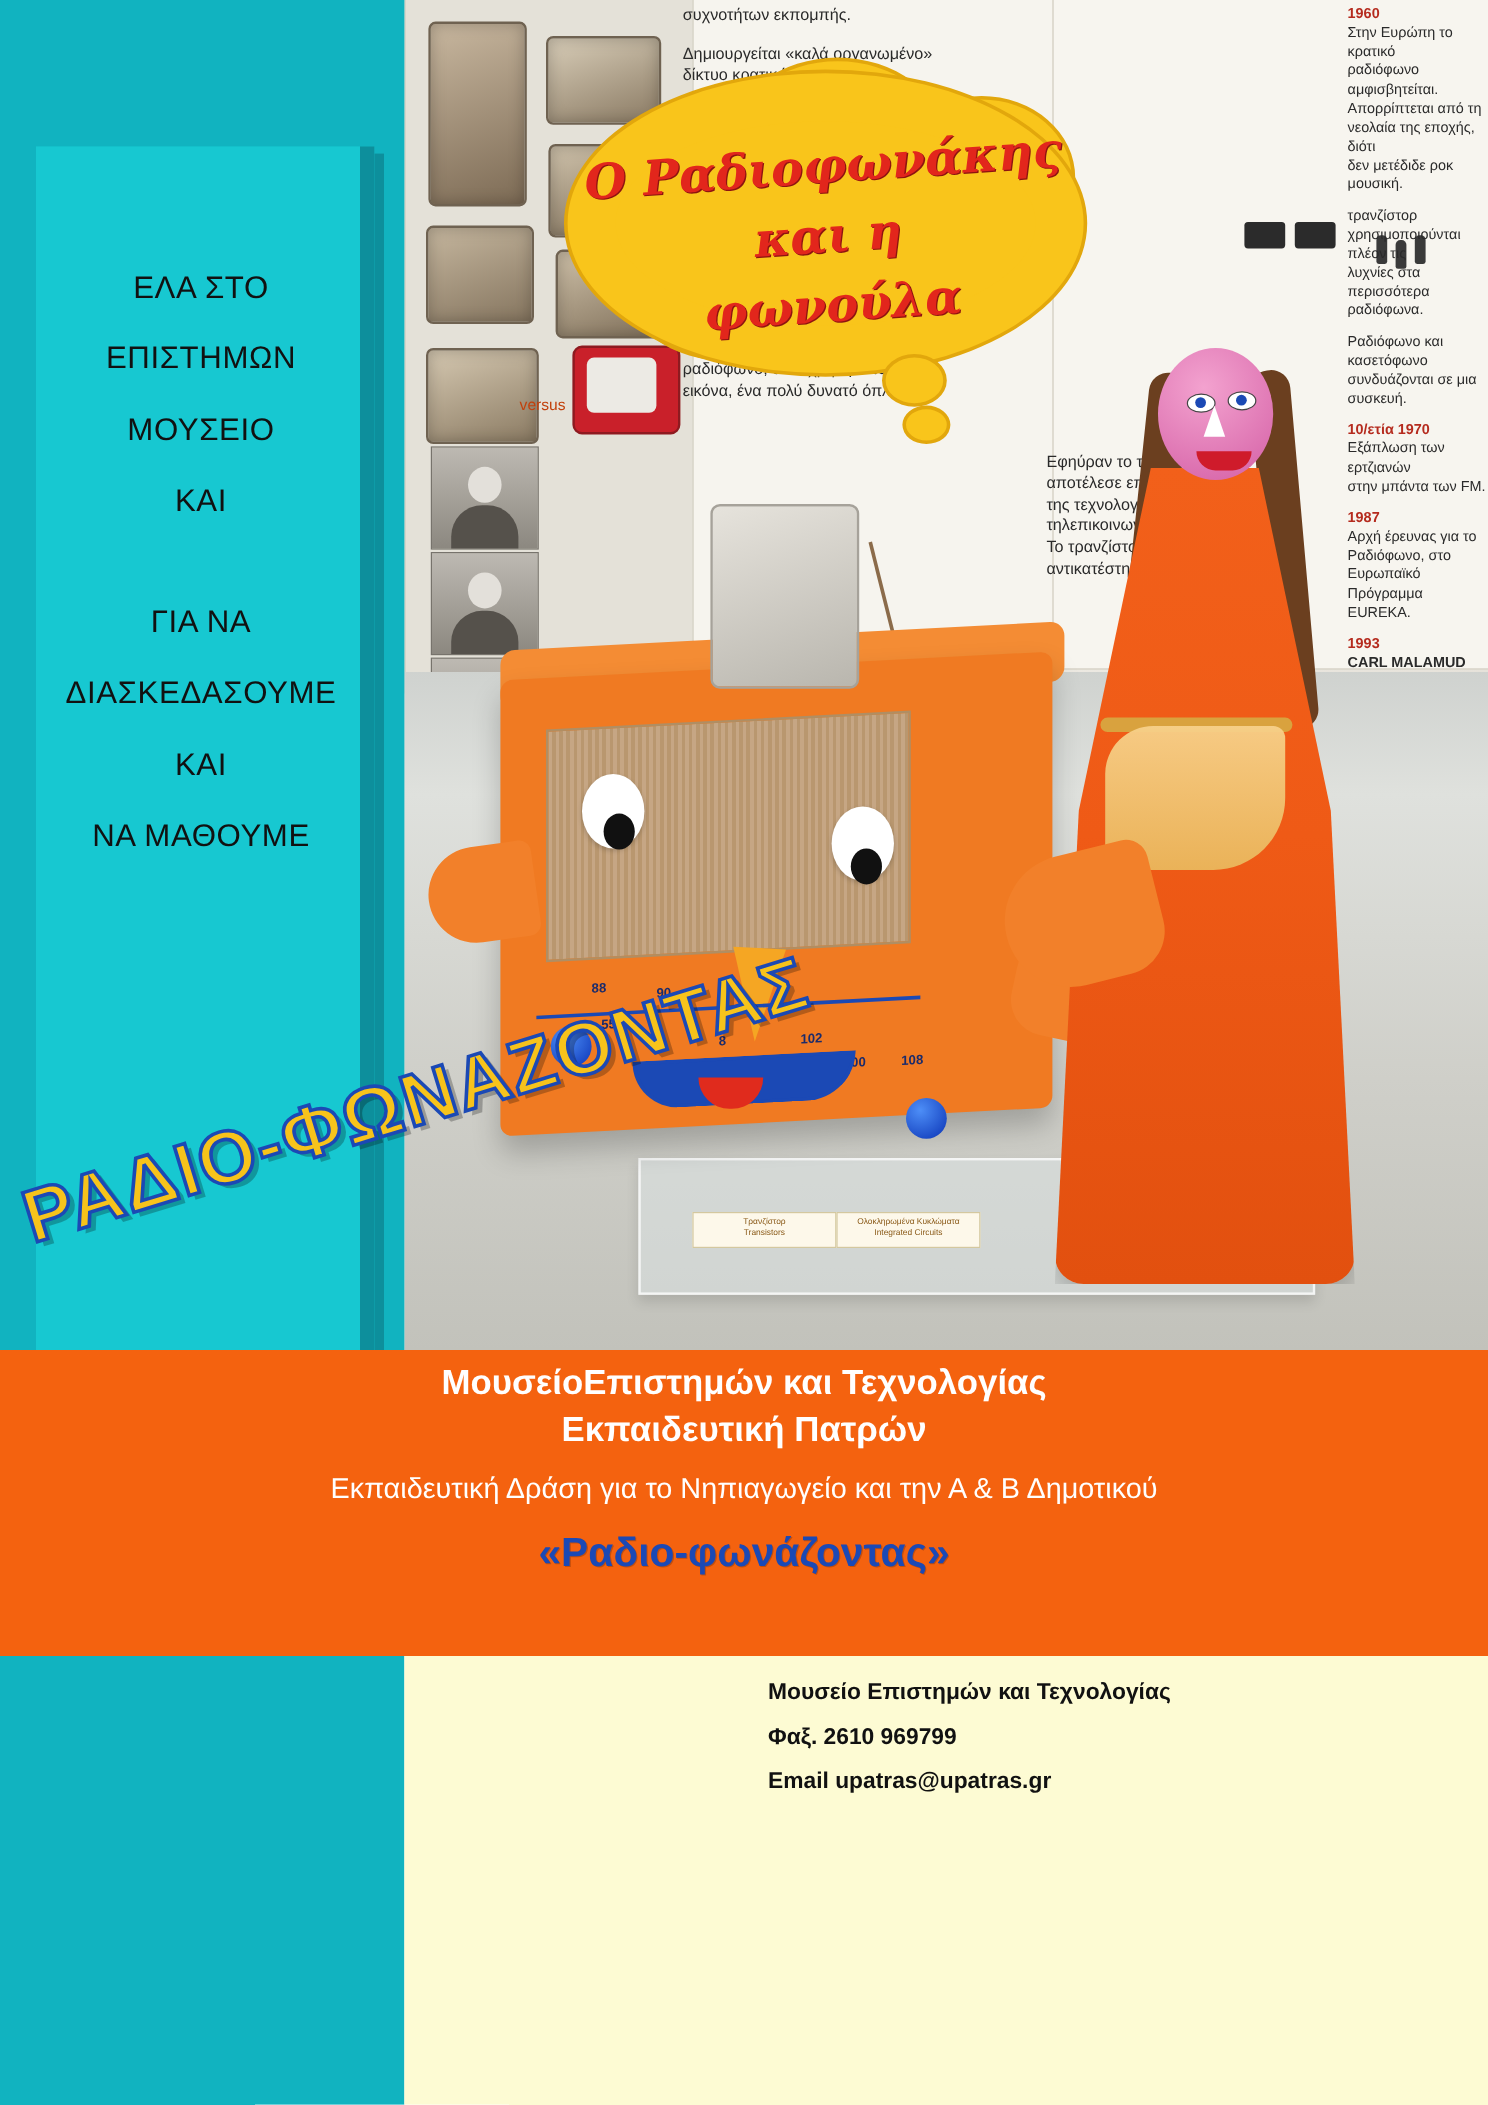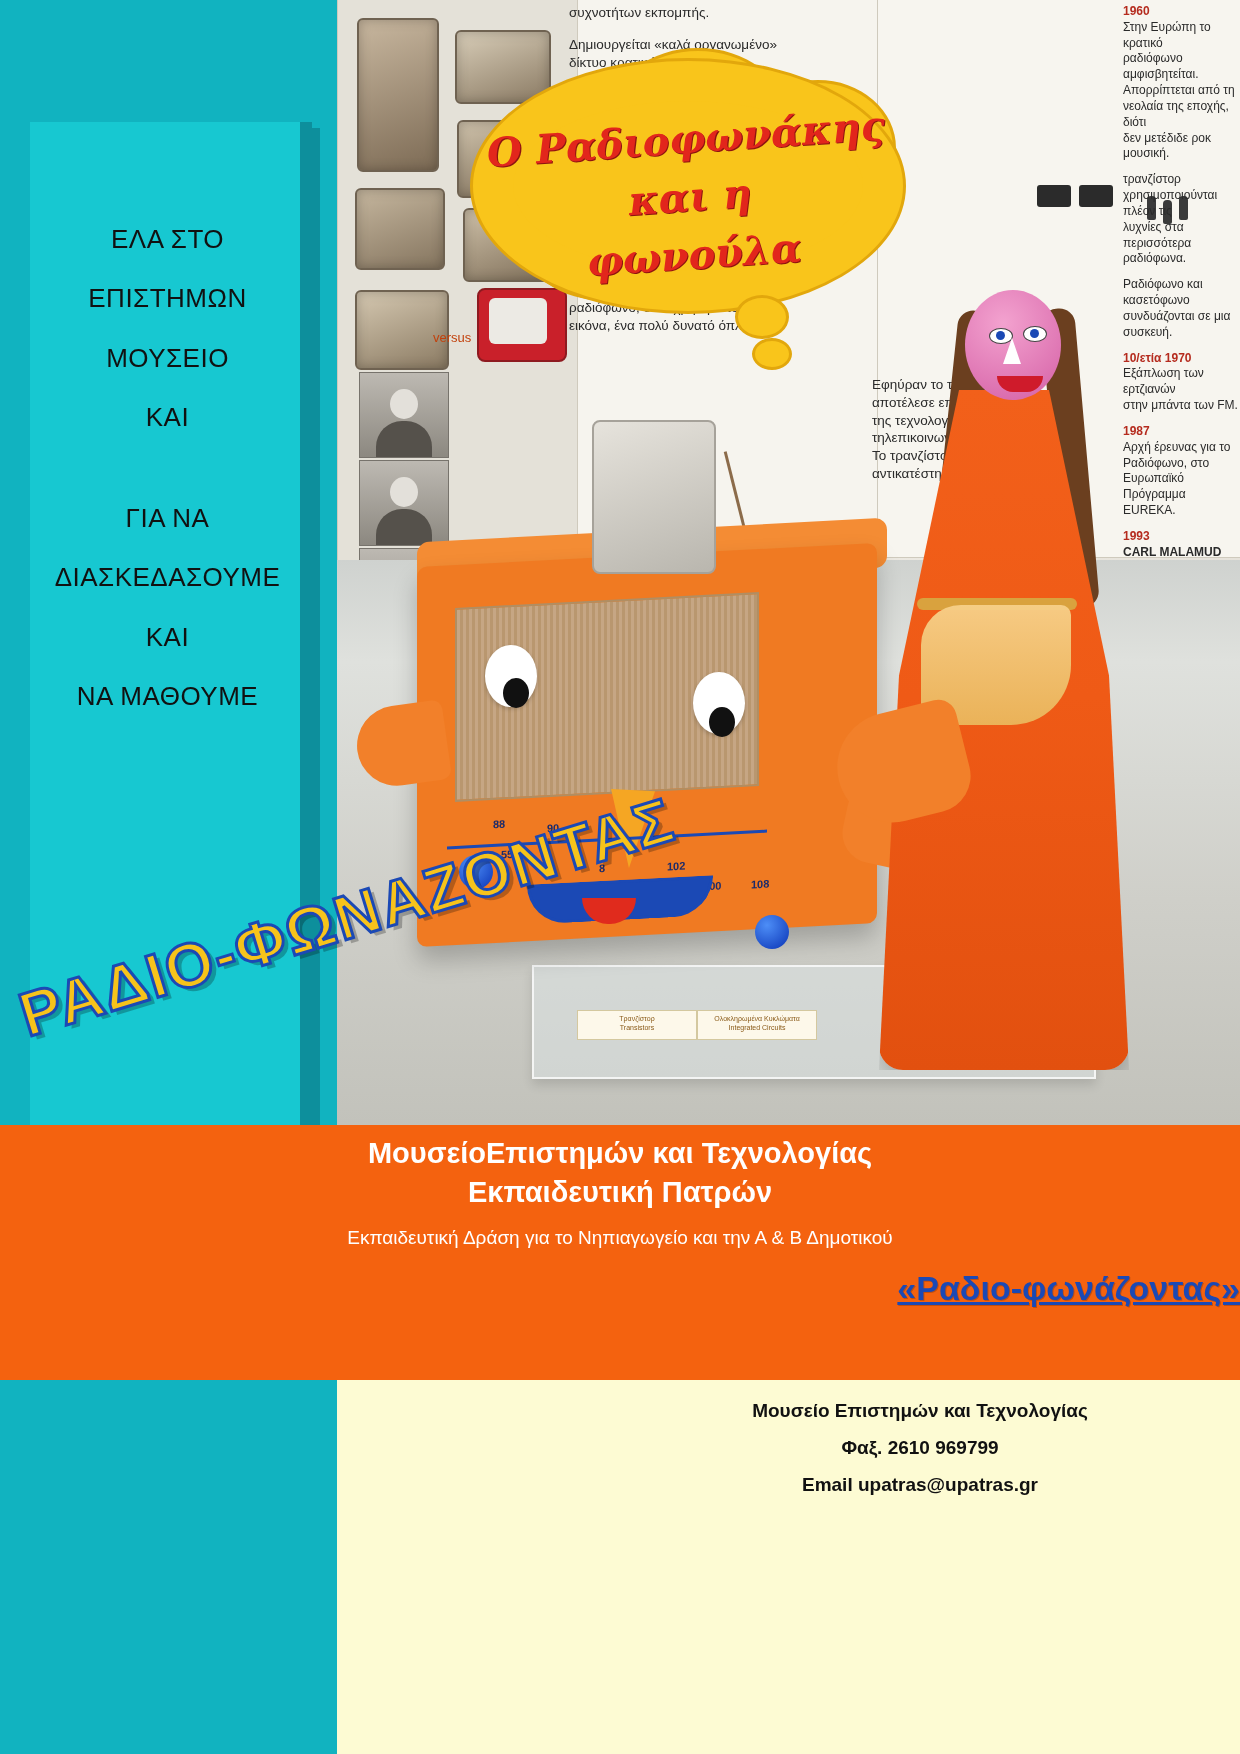--- a/index.html
+++ b/index.html
@@ -224,32 +224,31 @@
   }
 
   
   .orange{
     position:absolute;left:0;top:1125px;width:1240px;height:255px;background:#f4620f;
   }
   .ob-line1,.ob-line2{
     color:#fff;font-weight:bold;font-size:29px;text-align:center;margin-top:12px;
   }
   .ob-line2{margin-top:6px;}
-  .ob-sub{color:#fff;font-size:19px;text-align:center;margin-top:18px;}
+  .ob-sub{color:#fff;font-size:24px;text-align:center;margin-top:18px;}
   .ob-title{
-    color:#1b49b5;font-weight:bold;font-size:34px;text-align:right;margin-top:20px;
+    color:#1b49b5;font-weight:bold;font-size:34px;text-align:center;margin-top:20px;
     text-shadow:1px 1px 0 rgba(0,0,0,.2);
-    text-decoration:underline;
   }
 
   
   .footer-left{position:absolute;left:0;top:1380px;width:337px;height:374px;background:#11b3c0;}
   .footer-right{position:absolute;left:337px;top:1380px;width:903px;height:374px;background:#fdfbd3;}
   .footer-lines{
-    position:absolute;right:40px;top:1392px;width:560px;text-align:center;
+    position:absolute;right:40px;top:1392px;width:560px;text-align:left;
     color:#111;font-size:19px;font-weight:bold;line-height:1.95;
   }
 </style>
 </head>
 <body>
 
 <div id="poster">
 
   <div class="photo">
 

